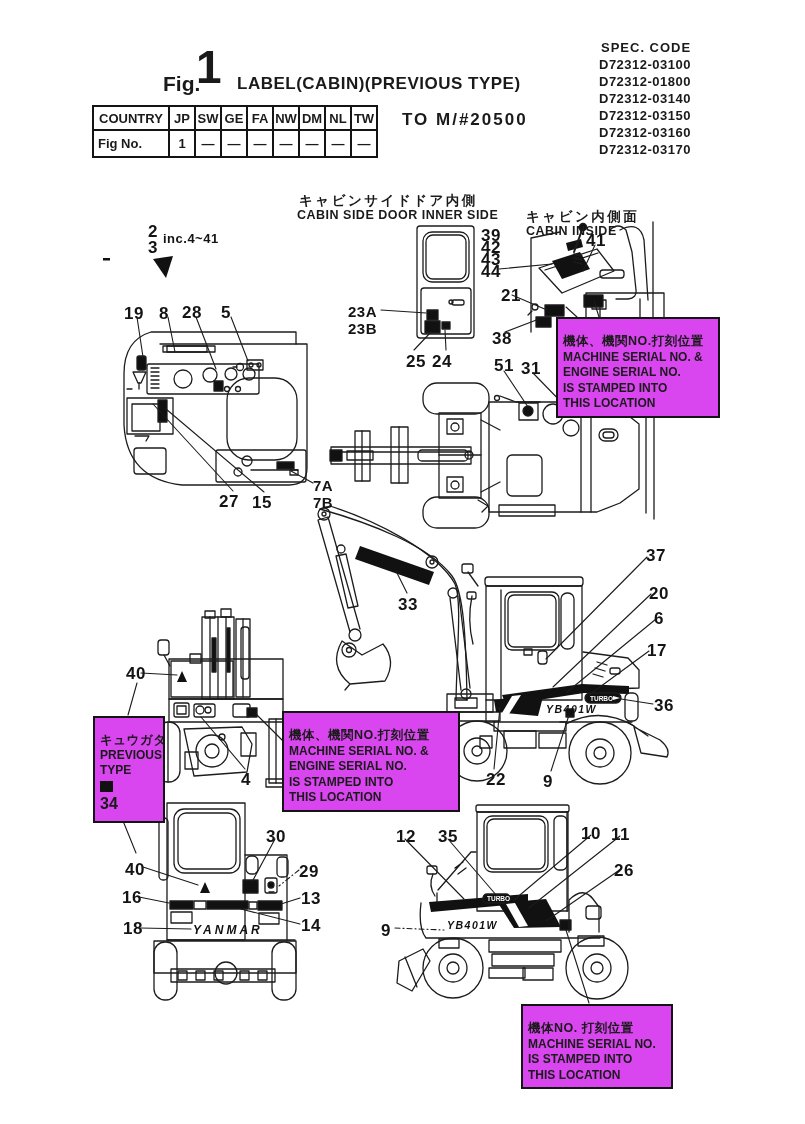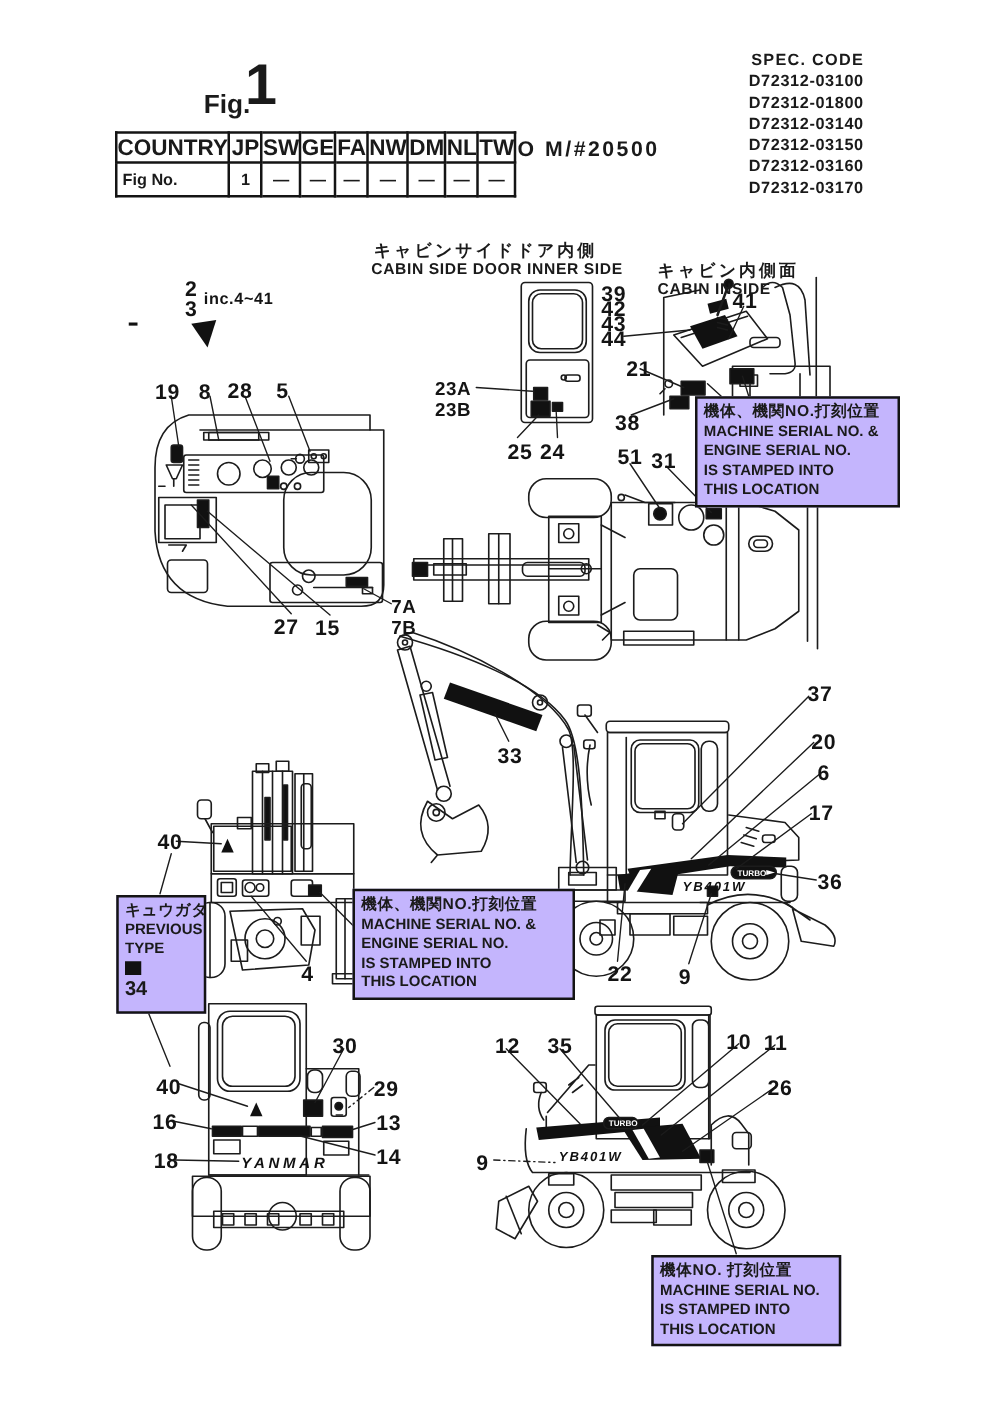--- a/index.html
+++ b/index.html
@@ -5,32 +5,32 @@
   html,body{margin:0;padding:0;background:#e8e8e8;}
   #page{position:relative;width:805px;height:1124px;background:#fff;overflow:hidden;
         font-family:"Liberation Sans","DejaVu Sans",sans-serif;color:#1a1a1a;}
   #art{position:absolute;left:0;top:0;width:805px;height:1124px;}
   .abs{position:absolute;white-space:nowrap;}
   .lbl{position:absolute;font-size:17px;font-weight:600;letter-spacing:.5px;color:#141414;white-space:nowrap;}
   .lbl.sm{font-size:13px;font-weight:600;}
   .lbl.ab{font-size:15px;}
   .sec-jp{font-size:13.5px;font-weight:700;letter-spacing:2.5px;}
   .sec-en{font-size:12.5px;font-weight:700;letter-spacing:.5px;}
-  .note-box{position:absolute;border:2px solid #141414;background:#c4b5fd;padding:3px 5px 4px 5px;
+  .note-box{position:absolute;border:2px solid #141414;background:#d946ef;padding:15px 5px 4px 5px;
             font-size:12px;font-weight:700;line-height:15.5px;white-space:nowrap;z-index:5;}
   .note-box .jp{font-size:12.5px;letter-spacing:.5px;}
   .fig-label{font-size:21px;font-weight:700;}
   .fig-num{font-size:46px;font-weight:900;line-height:1;}
   .title-jp{font-size:16px;font-weight:700;letter-spacing:1px;}
   .title-en{font-size:17px;font-weight:700;letter-spacing:.5px;}
   .spec-title{font-size:13px;font-weight:700;letter-spacing:1px;}
   .spec-code{font-size:13px;font-weight:700;letter-spacing:.5px;}
   .to-m{font-size:17px;font-weight:700;letter-spacing:2px;}
   table.ct{position:absolute;left:92px;top:105px;border-collapse:collapse;z-index:4;}
-  table.ct td{border:2px solid #141414;text-align:center;font-size:18px;font-weight:700;
+  table.ct td{border:2px solid #141414;text-align:center;font-size:13px;font-weight:700;
               padding:0;height:22px;background:#fff;}
   table.ct tr+tr td{height:25px;font-size:13px;border-radius:13px;}
   td.cc{width:74px;} td.sc{width:24px;}
   .pt-box{line-height:15px;font-weight:700;}
   .blk-sq{display:inline-block;width:13px;height:11px;background:#111;}
 </style>
 </head>
 <body>
 
 <div id="page">
@@ -334,20 +334,21 @@
              M300,924 L241,909 M140,928 L191,929"></path>
     <path d="M299,870 L279,886" stroke-dasharray="5 3 1 3"></path>
     <path d="M405,839 L464,899 M448,839 L497,896 M591,835 L514,900 M620,836 L529,908
              M621,869 L546,921 M566,930 L589,1003"></path>
     <path d="M395,928 L444,930" stroke-dasharray="5 3 1 3"></path>
   </g>
 </svg>
 
 <div class="abs fig-label" style="left:163px;top:72px">Fig.</div>
 <div class="abs fig-num" style="left:196px;top:44px">1</div>
+<div class="abs title-en" style="left:237px;top:74px">LABEL(CABIN)(PREVIOUS  TYPE)</div>
 <div class="abs to-m" style="left:402px;top:110px">TO M/#20500</div>
 <div class="abs spec-title" style="left:601px;top:40px">SPEC. CODE</div>
 <div class="abs spec-code" style="left:599px;top:57px">D72312-03100</div>
 <div class="abs spec-code" style="left:599px;top:74px">D72312-01800</div>
 <div class="abs spec-code" style="left:599px;top:91px">D72312-03140</div>
 <div class="abs spec-code" style="left:599px;top:108px">D72312-03150</div>
 <div class="abs spec-code" style="left:599px;top:125px">D72312-03160</div>
 <div class="abs spec-code" style="left:599px;top:142px">D72312-03170</div>
 
 <table class="ct">

